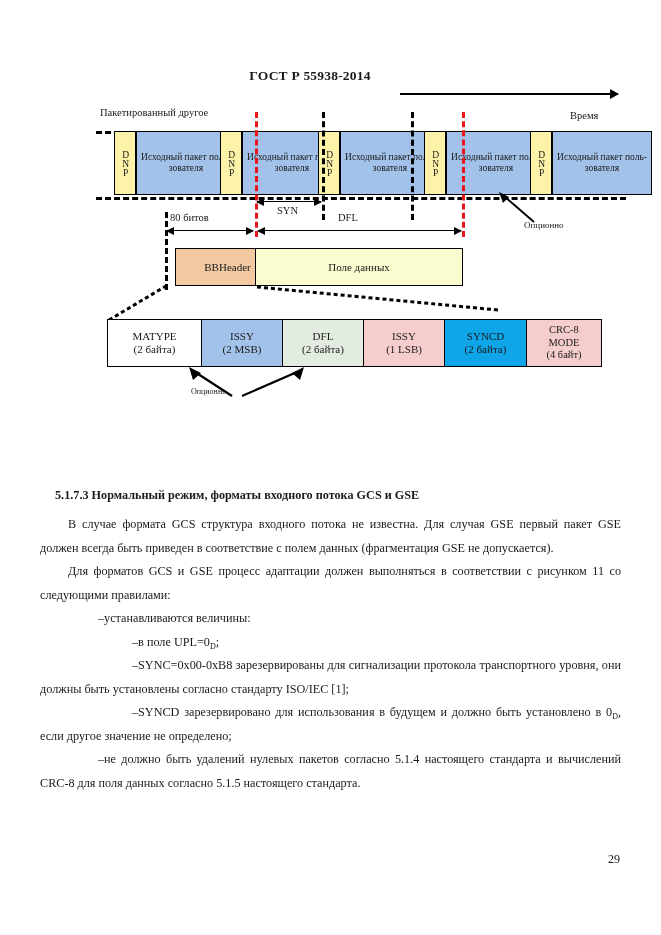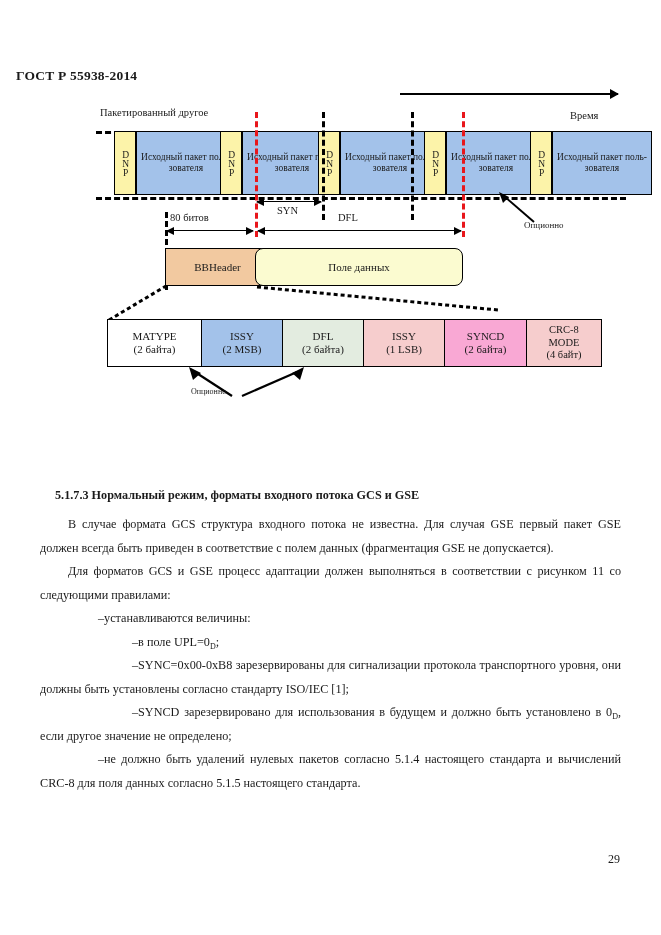--- a/index.html
+++ b/index.html
@@ -6,23 +6,22 @@
   body{
     width:661px;height:935px;background:#ffffff;
     font-family:"Liberation Serif", serif;
     color:#1a1a1a;position:relative;overflow:hidden;
   }
   .page{position:relative;width:661px;height:935px;}
 
   
   .std-header{
     position:absolute;left:0;top:68px;width:620px;
-    text-align:left;font-weight:bold;font-size:13.5px;
+    text-align:center;font-weight:bold;font-size:13.5px;
     letter-spacing:.2px;
-    margin-left:16px;
   }
 
   
   .fig{position:absolute;left:0;top:100px;width:661px;height:320px;}
 
   .lbl{position:absolute;font-size:10.5px;white-space:nowrap;}
   .lbl-sm{position:absolute;font-size:8px;white-space:nowrap;}
 
   
   .time-arrow{position:absolute;left:400px;top:-7px;width:218px;height:2px;background:#000;}
@@ -61,22 +60,22 @@
     border-right:8px solid #000;border-top:4px solid transparent;border-bottom:4px solid transparent;
   }
   .measure:after{
     content:"";position:absolute;right:-1px;top:-4px;
     border-left:8px solid #000;border-top:4px solid transparent;border-bottom:4px solid transparent;
   }
 
   
   .bb{position:absolute;top:148px;height:38px;border:1px solid #000;box-sizing:border-box;
       display:flex;align-items:center;justify-content:center;font-size:11px;}
-  .bb.hdr{left:165px;width:105px;background:#f2c9a0;}
-  .bb.data{left:255px;width:208px;background:#fbfbd0;border-radius:8px;}
+  .bb.hdr{left:175px;width:105px;background:#f2c9a0;}
+  .bb.data{left:255px;width:208px;background:#fbfbd0;}
 
   
   .tbl{position:absolute;left:107px;top:219px;height:48px;border:1.5px solid #000;box-sizing:border-box;display:flex;}
   .tc{border-right:1.5px solid #000;box-sizing:border-box;display:flex;flex-direction:column;
       align-items:center;justify-content:center;text-align:center;font-size:11px;line-height:1.22;}
   .tc:last-child{border-right:none;}
 
   
   .caption{position:absolute;left:0;top:412px;width:661px;text-align:center;font-size:11.5px;}
 
@@ -190,21 +189,21 @@
         <div>(2 MSB)</div>
       </div>
       <div class="tc" style="width:81px;background:#e3ece0">
         <div>DFL</div>
         <div>(2 байта)</div>
       </div>
       <div class="tc" style="width:81px;background:#f6cdcd">
         <div>ISSY</div>
         <div>(1 LSB)</div>
       </div>
-      <div class="tc" style="width:82px;background:#f9a8d4">
+      <div class="tc" style="width:82px;background:#0ea5e9">
         <div>SYNCD</div>
         <div>(2 байта)</div>
       </div>
       <div class="tc" style="width:74px;background:#f6cdcd;font-size:10.5px">
         <div>CRC-8</div>
         <div>MODE</div>
         <div>(4 байт)</div>
       </div>
     </div>
 

